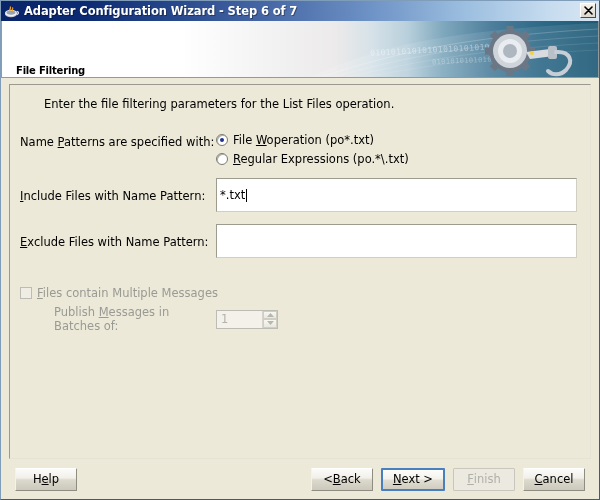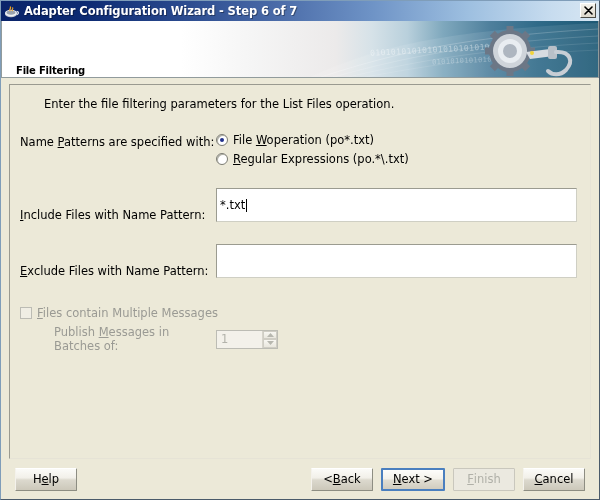--- a/index.html
+++ b/index.html
@@ -137,21 +137,21 @@
     margin-right: 5px; flex: 0 0 auto;
     position: relative;
   }
   .radio.checked::after {
     content: ""; position: absolute;
     left: 3px; top: 3px; width: 4px; height: 4px;
     border-radius: 50%; background: #21318c;
   }
 
   
-  .field-row { display: flex; align-items: flex-end; margin-top: 22px; }
+  .field-row { display: flex; align-items: center; margin-top: 12px; }
   .textfield {
     flex: 1 1 auto;
     height: 21px;
     background: #ffffff;
     border: 1px solid #9b9b90;
     border-right-color: #cfcfc4; border-bottom-color: #cfcfc4;
     font-size: 11.5px; color: #000;
     display: flex; align-items: center;
     padding: 16px 3px;
     margin-right: 3px;

